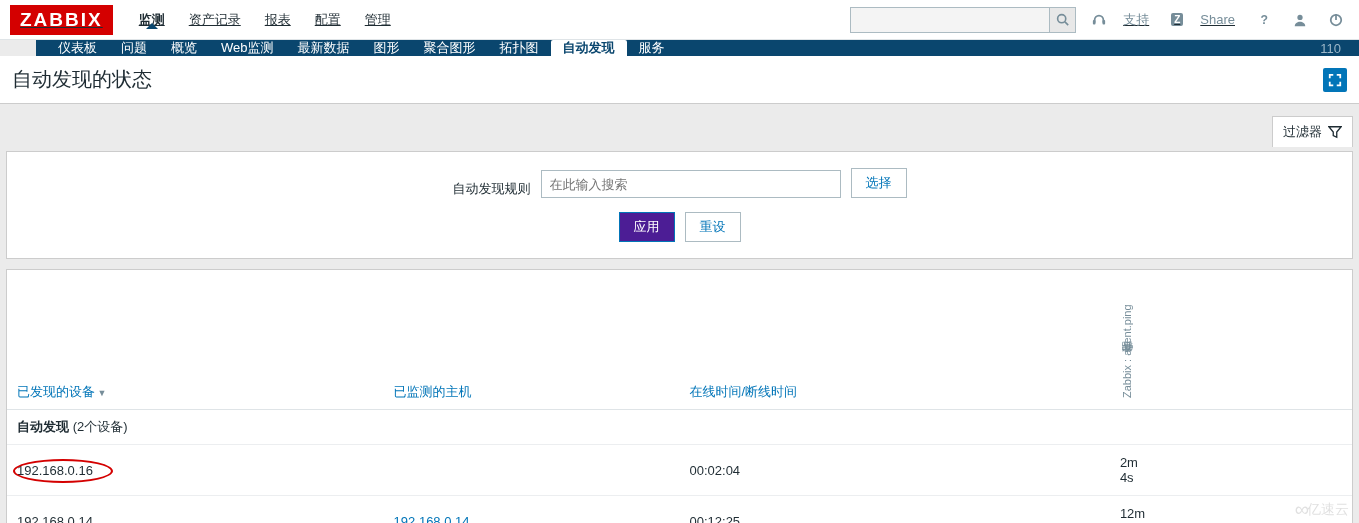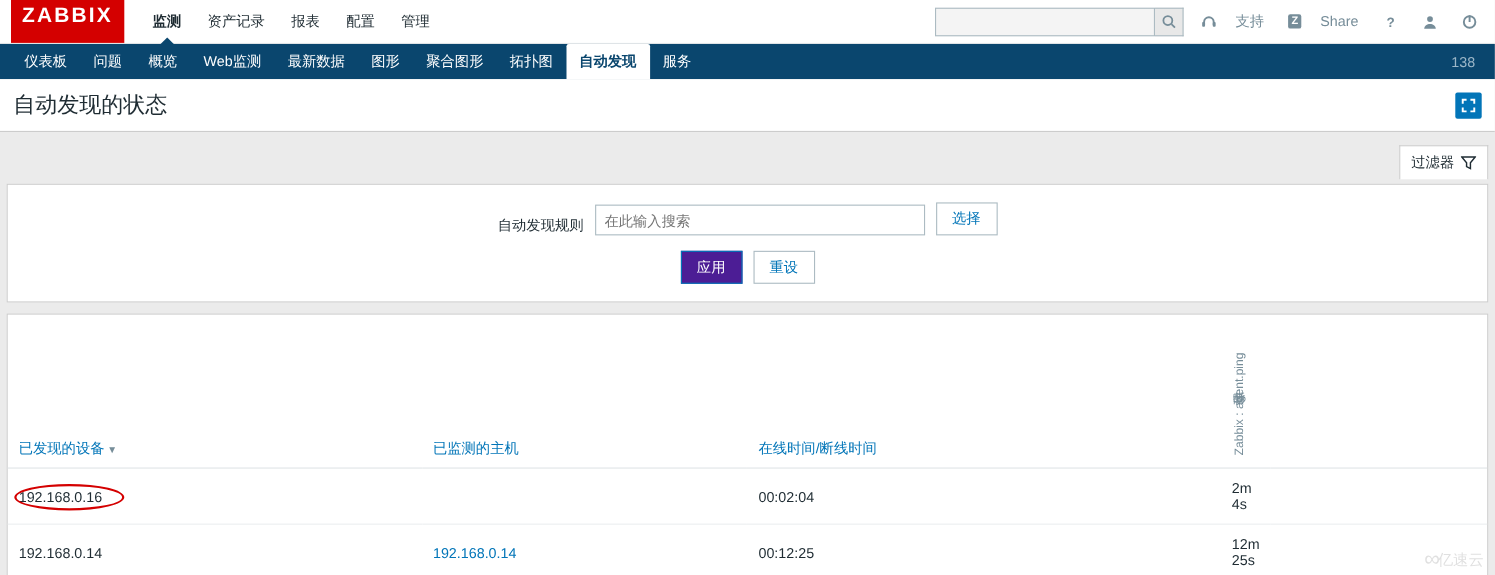--- a/index.html
+++ b/index.html
@@ -1,31 +1,31 @@
 <!DOCTYPE html>
 <html><head>
 <meta charset="utf-8">
 <style>
   * { box-sizing: border-box; margin: 0; padding: 0; }
   body { font-family: Arial, "Microsoft YaHei", sans-serif; font-size: 13px; background: #ebebeb; color: #1f2c33; width: 1359px; }
   
-  .top-nav { background: #fff; height: 40px; display: flex; padding: 0 10px; border-bottom: 1px solid #dfe4e7; }
+  .top-nav { background: #fff; height: 40px; display: flex; align-items: center; padding: 11px 10px; border-bottom: 1px solid #dfe4e7; text-decoration: underline; }
   .logo { background: #d40000; color: #fff; font-weight: bold; font-size: 19px; letter-spacing: 2px; padding: 4px 10px; margin-right: 14px; font-family: Arial; }
   .top-menu { display: flex; align-items: center; height: 100%; }
   .top-menu-item { padding: 0 12px; color: #1f2c33; cursor: pointer; height: 100%; display: flex; align-items: center; position: relative; }
   .top-menu-item.active { font-weight: bold; }
   .top-menu-item.active::after { content: ''; position: absolute; bottom: -1px; left: 50%; transform: translateX(-50%); width: 0; height: 0; border-left: 6px solid transparent; border-right: 6px solid transparent; border-bottom: 6px solid #0a466e; }
   .top-right { margin-left: auto; display: flex; align-items: center; gap: 10px; }
   .search-box { display: flex; align-items: center; }
   .search-input { width: 200px; height: 26px; border: 1px solid #acbbc2; background: #f4f4f4; padding: 0 6px; font-size: 12px; }
   .search-btn { width: 26px; height: 26px; background: #e8e8e8; border: 1px solid #acbbc2; border-left: none; display:flex; align-items:center; justify-content:center; cursor:pointer; }
   .top-icon { color: #768d99; cursor: pointer; display:flex; align-items:center; gap:17px; padding: 0 6px; }
   .share-z { background: #768d99; color: #fff; font-size: 10px; font-weight: bold; padding: 1px 3px; border-radius: 2px; }
   
-  .sub-nav { background: #0a466e; height: 32px; display: flex; align-items: center; padding: 0 10px; }
+  .sub-nav { background: #0a466e; height: 16px; display: flex; align-items: center; padding: 0 10px; margin-left: 36px; }
   .sub-menu-item { color: #fff; padding: 0 12px; height: 100%; display: flex; align-items: center; cursor: pointer; font-size: 13px; }
   .sub-menu-item.active { background: #fff; color: #0a466e; font-weight:bold; border-radius:2px 2px 0 0; }
   .sub-right { margin-left: auto; color: #9cb7c8; padding-right: 8px; }
   
   .page-header { background: #fff; padding: 10px 12px; border-bottom: 1px solid #ccc; display:flex; align-items:center; }
   .page-title { font-size: 20px; color: #1f2c33; flex:1; }
   .expand-btn { width: 24px; height: 24px; background: #0275b8; color:#fff; display:flex; align-items:center; justify-content:center; border-radius:2px; cursor:pointer; }
   
   .filter-tab-bar { background: #ebebeb; display:flex; padding-top:8px; margin: 4px 6px; }
   .filter-tab { margin-left:auto; background: #fff; border: 1px solid #ccc; border-bottom: none; padding: 6px 10px; display:flex; align-items:center; gap:6px; cursor:pointer; }
@@ -113,21 +113,21 @@
   <div class="sub-menu-item">仪表板</div>
   <div class="sub-menu-item">问题</div>
   <div class="sub-menu-item">概览</div>
   <div class="sub-menu-item">Web监测</div>
   <div class="sub-menu-item">最新数据</div>
   <div class="sub-menu-item">图形</div>
   <div class="sub-menu-item">聚合图形</div>
   <div class="sub-menu-item">拓扑图</div>
   <div class="sub-menu-item active">自动发现</div>
   <div class="sub-menu-item">服务</div>
-  <div class="sub-right">138</div>
+  <div class="sub-right">110</div>
 </div>
 
 <div class="page-header">
   <div class="page-title">自动发现的状态</div>
   <div class="expand-btn">
     <svg width="14" height="14" viewBox="0 0 16 16">
         <path d="M2 6V2h4M10 2h4v4M14 10v4h-4M6 14H2v-4" fill="none" stroke="#fff" stroke-width="2"></path>
       </svg>
   </div>
 </div>
@@ -158,20 +158,23 @@
     <thead>
       <tr>
         <th style="width:28%"><span class="link sort">已发现的设备</span></th>
         <th style="width:22%"><span>已监测的主机</span></th>
         <th style="width:32%"><span>在线时间/断线时间</span></th>
         <th class="vertical-col"><span class="vertical-text">Zabbix 客户端: agent.ping</span></th>
         <th></th>
       </tr>
     </thead>
     <tbody id="tbody">
+    <tr class="group-row">
+          <td colspan="5"><span>自动发现</span> <span style="font-weight:normal">(2个设备)</span></td>
+        </tr>
         <tr class="data-row">
           <td><span class="circled">192.168.0.16<span class="circle-overlay"></span></span></td>
           <td><span class="link"></span></td>
           <td>00:02:04</td>
           <td>2m 4s</td>
           <td></td>
         </tr>
         <tr class="data-row">
           <td><span class="circled">192.168.0.14</span></td>
           <td><span class="link">192.168.0.14</span></td>

